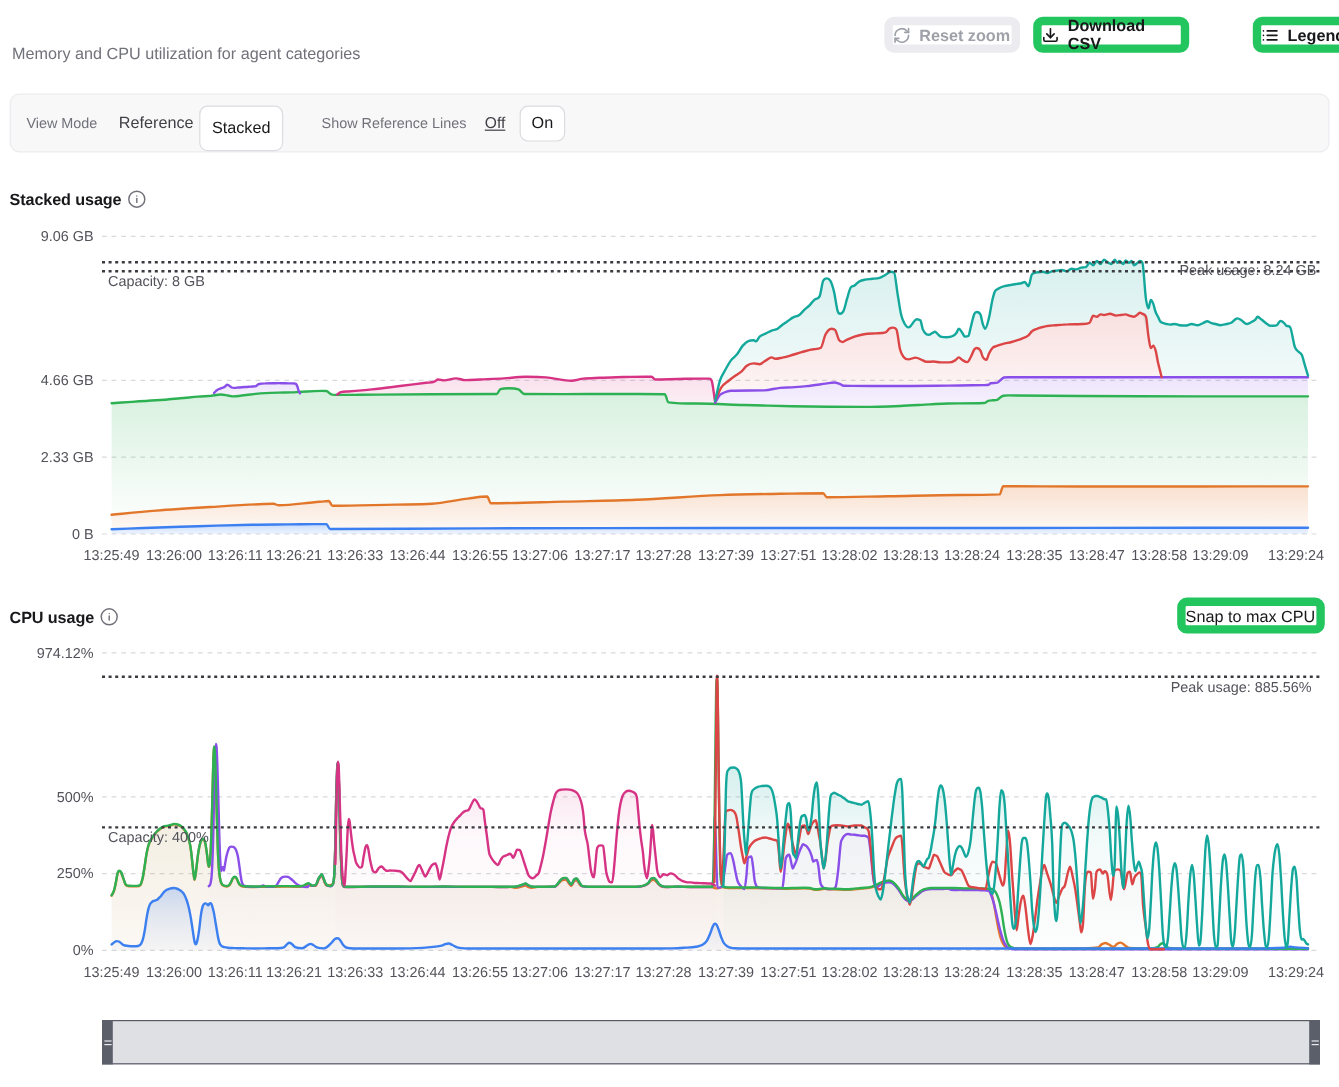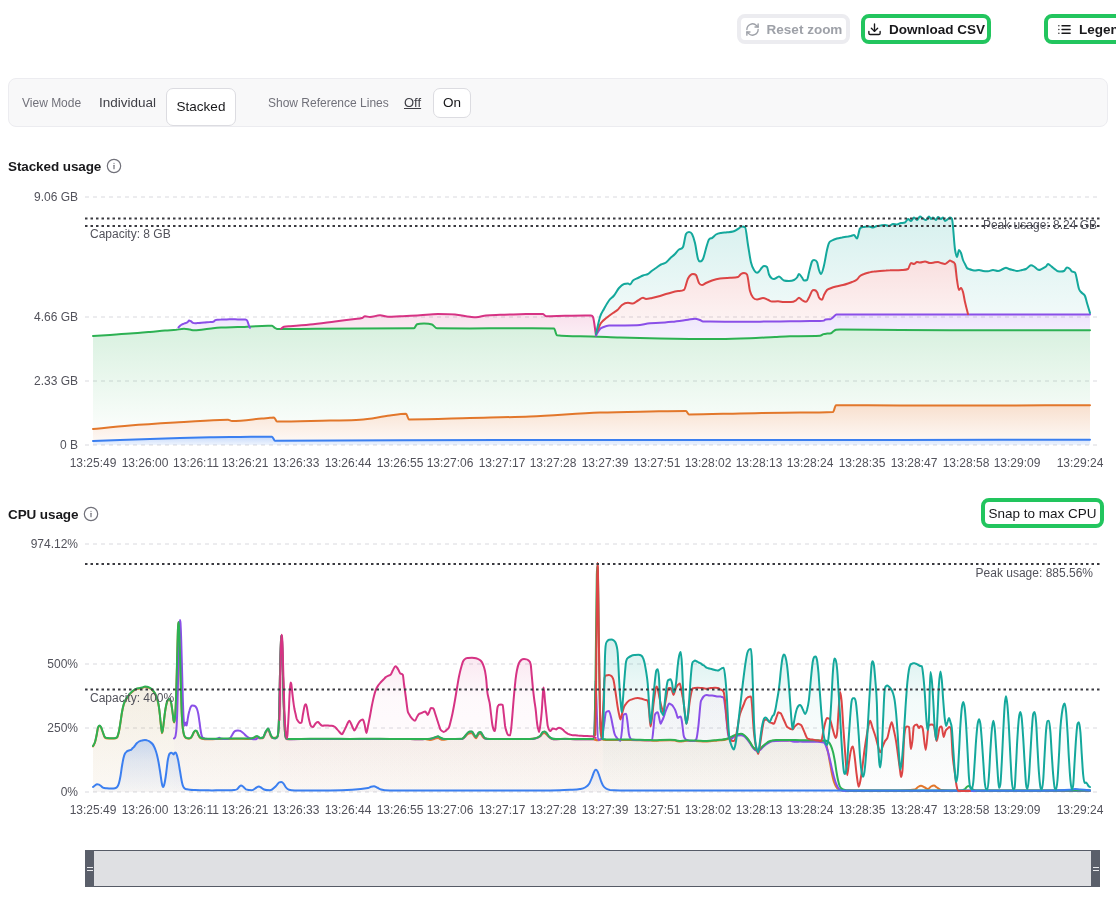--- a/index.html
+++ b/index.html
@@ -1,25 +1,26 @@
 <!DOCTYPE html>
 <html><head><meta charset="utf-8">
 <style>
 * { margin:0; padding:0; box-sizing:border-box; }
 html,body { width:1116px; height:906px; background:#ffffff; font-family:"Liberation Sans", sans-serif; }
 #page { position:relative; width:1116px; height:906px; overflow:hidden; }
 .abs { position:absolute; }
-.btn { position:absolute; display:flex; align-items:center; justify-content:center; gap:7px;
-  background:#fff; border:4px solid #22c55e; border-radius:8px; font-size:13.5px; font-weight:700; color:#18181b; }
+.btn { position:absolute; display:flex; align-items:center; gap:7px;
+  background:#fff; border:7px solid #22c55e; border-radius:8px; font-size:13.5px; font-weight:700; color:#18181b; }
 .pill { position:absolute; display:flex; align-items:center; justify-content:center;
   background:#fff; border:1px solid #dcdce1; border-radius:7px; font-size:13.5px; font-weight:500; color:#18181b; }
 svg { position:absolute; left:0; }
 </style></head>
 <body>
 <div id="page">
+  <div class="abs" style="left:10px;top:37px;font-size:13.5px;color:#71717a;">Memory and CPU utilization for agent categories</div>
 
   <div class="btn" style="left:737px;top:14px;width:113px;height:30px;color:#9ea1a8;border-color:#ececf0;">
     <svg width="15" height="15" viewBox="0 0 24 24" fill="none" stroke="#9ea1a8" stroke-width="2.2" stroke-linecap="round" stroke-linejoin="round" style="position:static">
         <path d="M3 12a9 9 0 0 1 15.5-6.2L21 8"></path>
         <path d="M21 3v5h-5"></path>
         <path d="M21 12a9 9 0 0 1-15.5 6.2L3 16"></path>
         <path d="M3 21v-5h5"></path>
       </svg>
     <span>Reset zoom</span>
   </div>
@@ -41,21 +42,21 @@
         <path d="M3 18h.01"></path>
       </svg>
     <span style="margin-right:-3px;">Legend</span>
     <svg width="12" height="12" viewBox="0 0 24 24" fill="none" stroke="#18181b" stroke-width="2.4" stroke-linecap="round" style="position:static">
         <path d="M6 9l6 6 6-6"></path>
       </svg>
   </div>
 
   <div class="abs" style="left:8px;top:78px;width:1100px;height:49px;background:#f8f8f9;border:1px solid #ececf0;border-radius:8px;"></div>
   <div class="abs" style="left:22px;top:96px;font-size:12px;color:#71717a;">View Mode</div>
-  <div class="abs" style="left:99px;top:95px;font-size:13.5px;color:#3f3f46;">Individual</div>
+  <div class="abs" style="left:99px;top:95px;font-size:13.5px;color:#3f3f46;">Reference</div>
   <div class="pill" style="left:166px;top:87.5px;width:70px;height:38px;">Stacked</div>
   <div class="abs" style="left:268px;top:96px;font-size:12px;color:#71717a;">Show Reference Lines</div>
   <div class="abs" style="left:404px;top:95px;font-size:13px;color:#3f3f46;text-decoration:underline;">Off</div>
   <div class="pill" style="left:433px;top:87.5px;width:38px;height:30px;">On</div>
 
   <div class="abs" style="left:8px;top:159px;font-size:13.5px;letter-spacing:-0.1px;font-weight:700;color:#18181b;">Stacked usage</div>
   <svg class="abs" width="16" height="16" viewBox="0 0 24 24" fill="none" stroke="#71717a" stroke-width="1.8" style="left:106px;top:158px;">
       <circle cx="12" cy="12" r="10"></circle>
       <path d="M12 16v-5" stroke-linecap="round"></path>
       <path d="M12 8h.01" stroke-linecap="round"></path>

